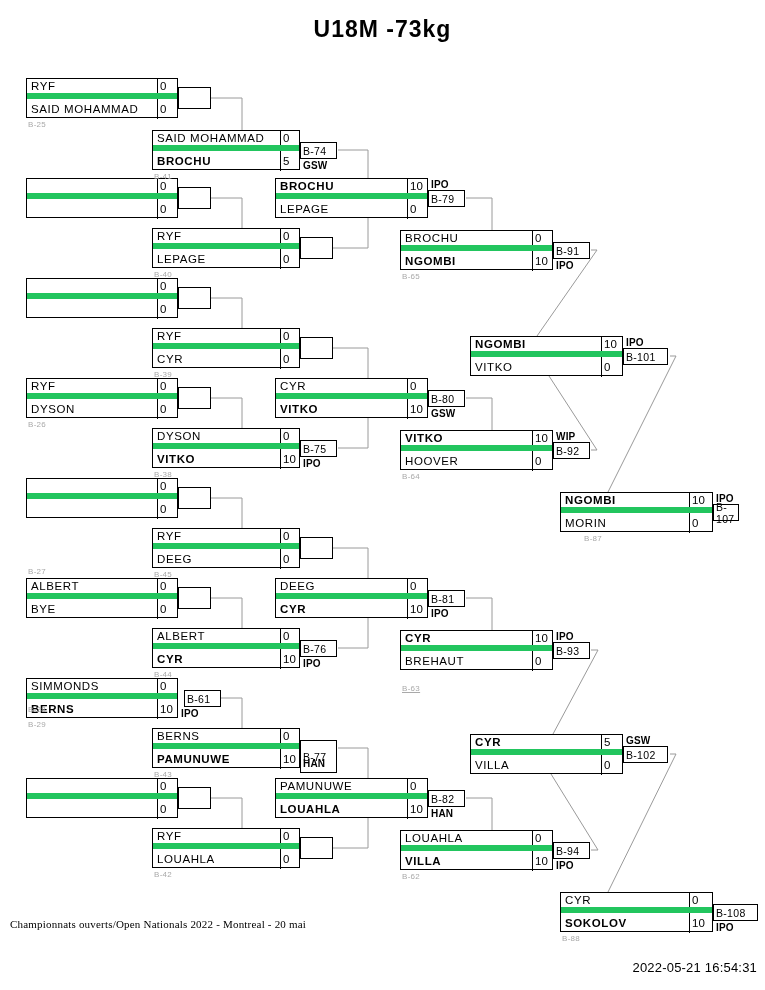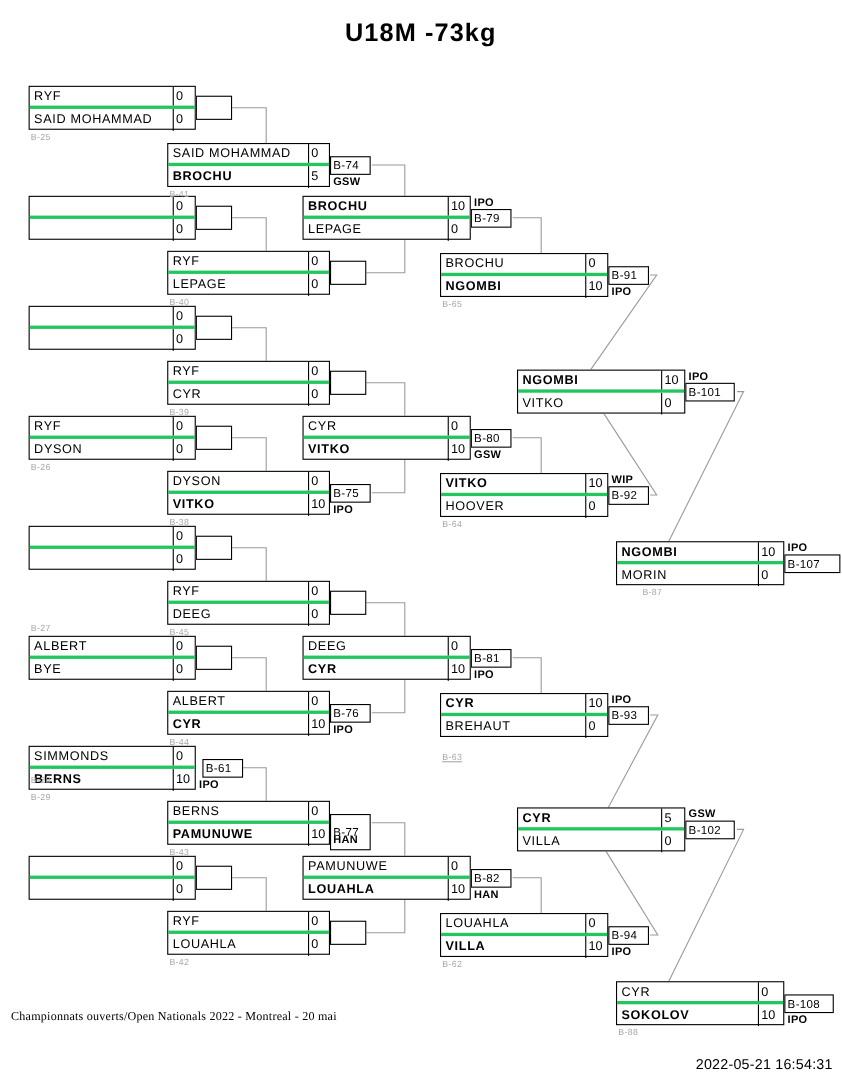--- a/index.html
+++ b/index.html
@@ -11,21 +11,21 @@
     position:absolute;top:16px;left:0;right:0;text-align:center;
     font-size:23px;font-weight:bold;letter-spacing:1px;
   }
   #lines{position:absolute;left:0;top:0;width:765px;height:990px;}
   .match{
     position:absolute;background:#fff;border:1px solid #000;box-sizing:border-box;
   }
   .row{
     height:20px;display:flex;align-items:center;box-sizing:border-box;overflow:hidden;
   }
-  .row.first{border-bottom:3px solid #22c55e;}
+  .row.first{border-bottom:6px solid #22c55e;}
   .name{
     flex:1;padding-left:4px;font-size:11.5px;letter-spacing:0.6px;white-space:nowrap;
     overflow:hidden;
   }
   .name.win{font-weight:bold;}
   .score{
     width:20px;flex:none;border-left:1px solid #000;box-sizing:border-box;
     padding-left:2px;font-size:11.5px;height:20px;display:flex;align-items:center;
   }
   .tagbox{
@@ -401,21 +401,21 @@
     <div class="match" style="left: 560px; top: 492px; width: 153px; height: 40px;">
       <div class="row first">
         <div class="name win">NGOMBI</div>
         <div class="score" style="width: 23px;">10</div>
       </div>
       <div class="row">
         <div class="name">MORIN</div>
         <div class="score" style="width: 23px;">0</div>
       </div>
     </div>
-    <div class="tagbox" style="left: 713px; top: 504px; width: 51px; height: 17px;">B-107</div>
+    <div class="tagbox" style="left: 713px; top: 504px; width: 26px; height: 17px;">B-107</div>
     <div class="note" style="left: 716px; top: 493px;">IPO</div>
     <div class="code" style="left: 584px; top: 534px;">B-87</div>
     <div class="match" style="left: 560px; top: 892px; width: 153px; height: 40px;">
       <div class="row first">
         <div class="name">CYR</div>
         <div class="score" style="width: 23px;">0</div>
       </div>
       <div class="row">
         <div class="name win">SOKOLOV</div>
         <div class="score" style="width: 23px;">10</div>

